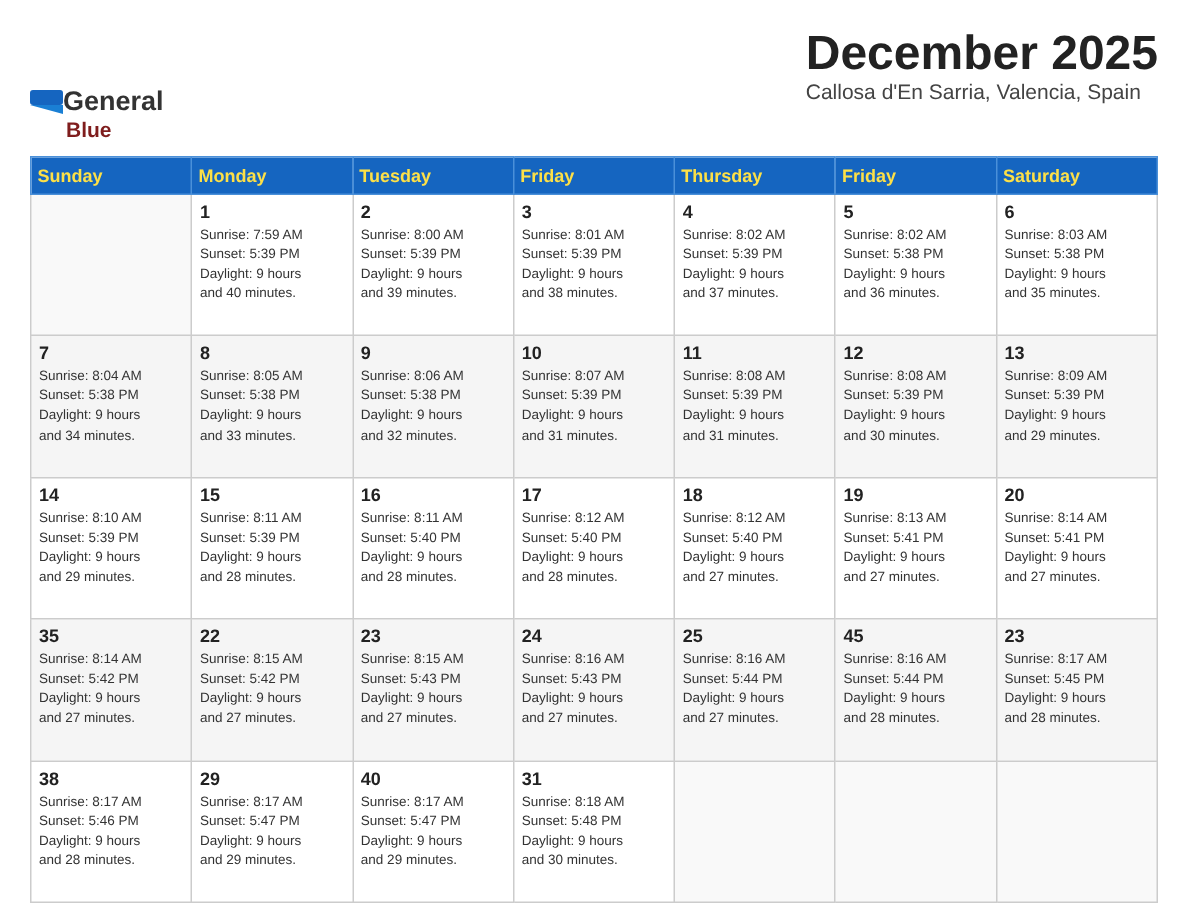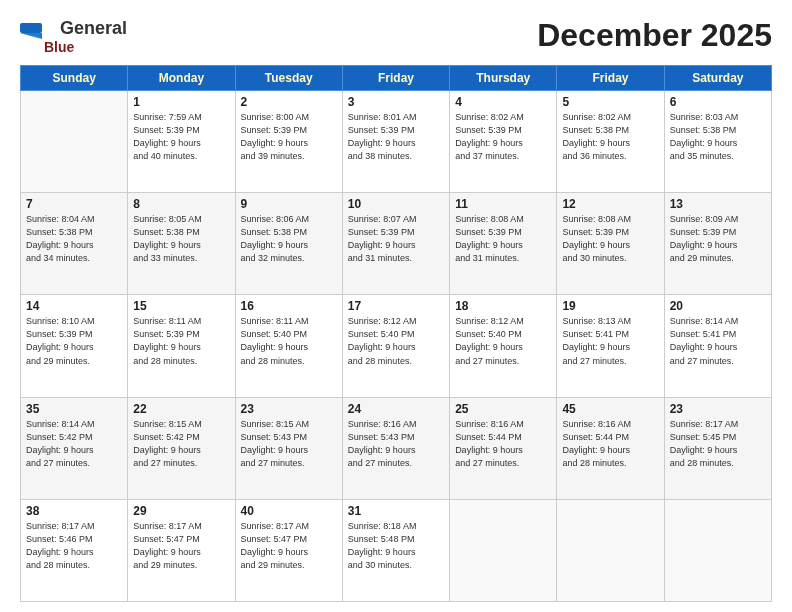--- a/index.html
+++ b/index.html
@@ -23,22 +23,23 @@
       align-items: flex-start;
       margin-bottom: 10px;
     }
     .logo {
       display: flex;
       flex-direction: column;
       align-items: flex-start;
     }
     .logo-row {
       display: flex;
-      align-items: flex-end;
-      gap: 18px;
+      align-items: center;
+      gap: 0;
+      margin-top: 39px;
     }
     .title-block {
       text-align: left;
     }
     .month-title {
       font-size: 32px;
       font-weight: bold;
       color: #222;
       line-height: 1.1;
     }
@@ -48,25 +49,25 @@
     }
     .calendar {
       flex: 1;
       border: 1px solid #ccc;
       border-collapse: collapse;
       width: 100%;
       table-layout: fixed;
     }
     .calendar th {
       background: #1565c0;
-      color: #fef9c3;
+      color: #fde047;
       font-size: 12px;
       font-weight: bold;
       padding: 5px 4px;
-      text-align: center;
+      text-align: left;
       border: 1px solid #4a90d9;
     }
     .calendar td {
       border: 1px solid #ccc;
       vertical-align: top;
       padding: 4px 5px;
       font-size: 9.5px;
       color: #333;
       height: 82px;
     }
@@ -99,20 +100,21 @@
         <svg width="22" height="16" viewBox="0 0 22 16">
           <rect x="0" y="0" width="22" height="10" rx="2" fill="#1565c0"></rect>
           <polygon points="0,10 22,10 22,16" fill="#1a7fd4"></polygon>
         </svg>
         <span style="font-size:18px;font-weight:bold;color:#333;">General</span>
       </div>
       <span style="font-size:14px;font-weight:bold;color:#7f1d1d;margin-left:24px;">Blue</span>
     </div>
     <div class="title-block">
       <div class="month-title">December 2025</div>
+      <div class="subtitle">Callosa d'En Sarria, Valencia, Spain</div>
     </div>
   </div>
 
   <table class="calendar">
     <thead>
       <tr>
         <th>Sunday</th>
         <th>Monday</th>
         <th>Tuesday</th>
         <th>Friday</th>

